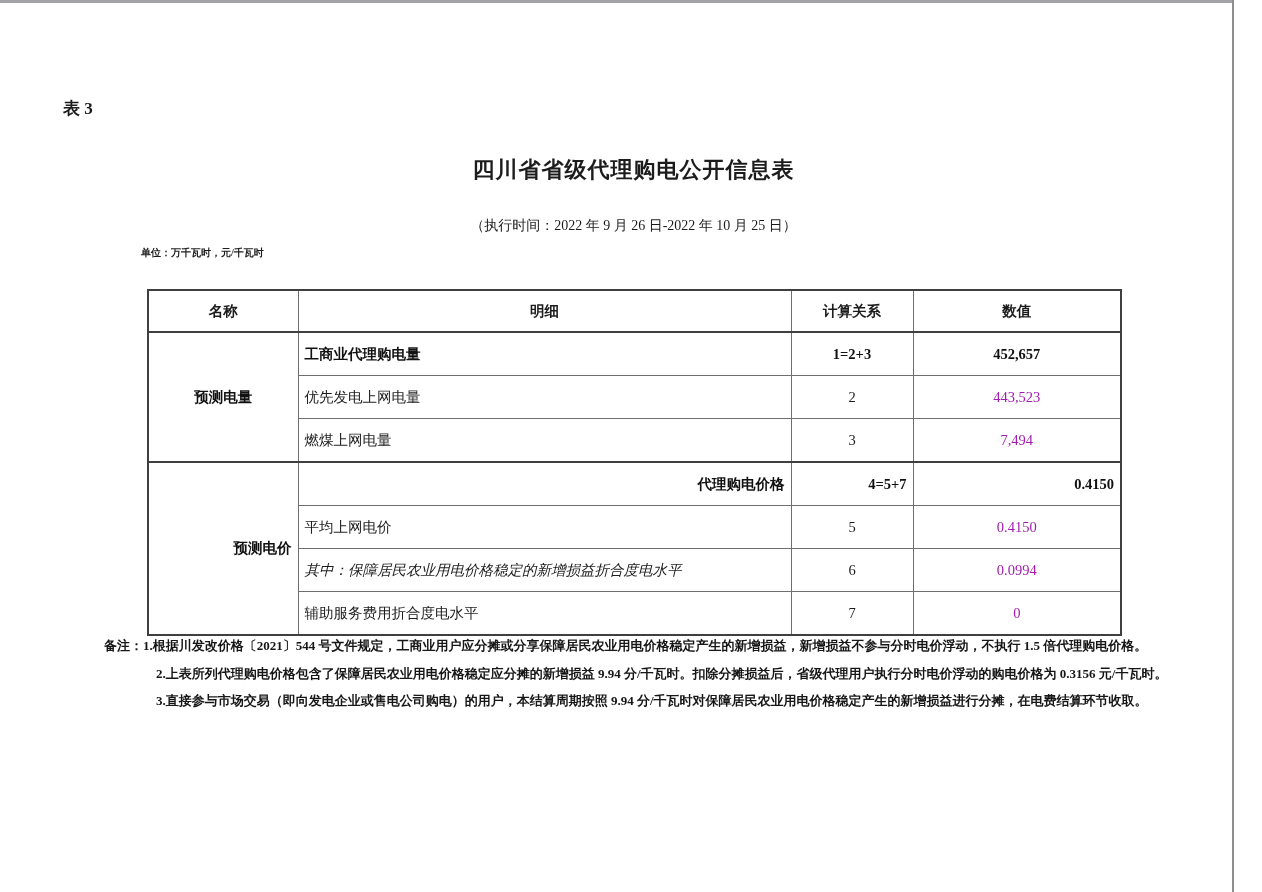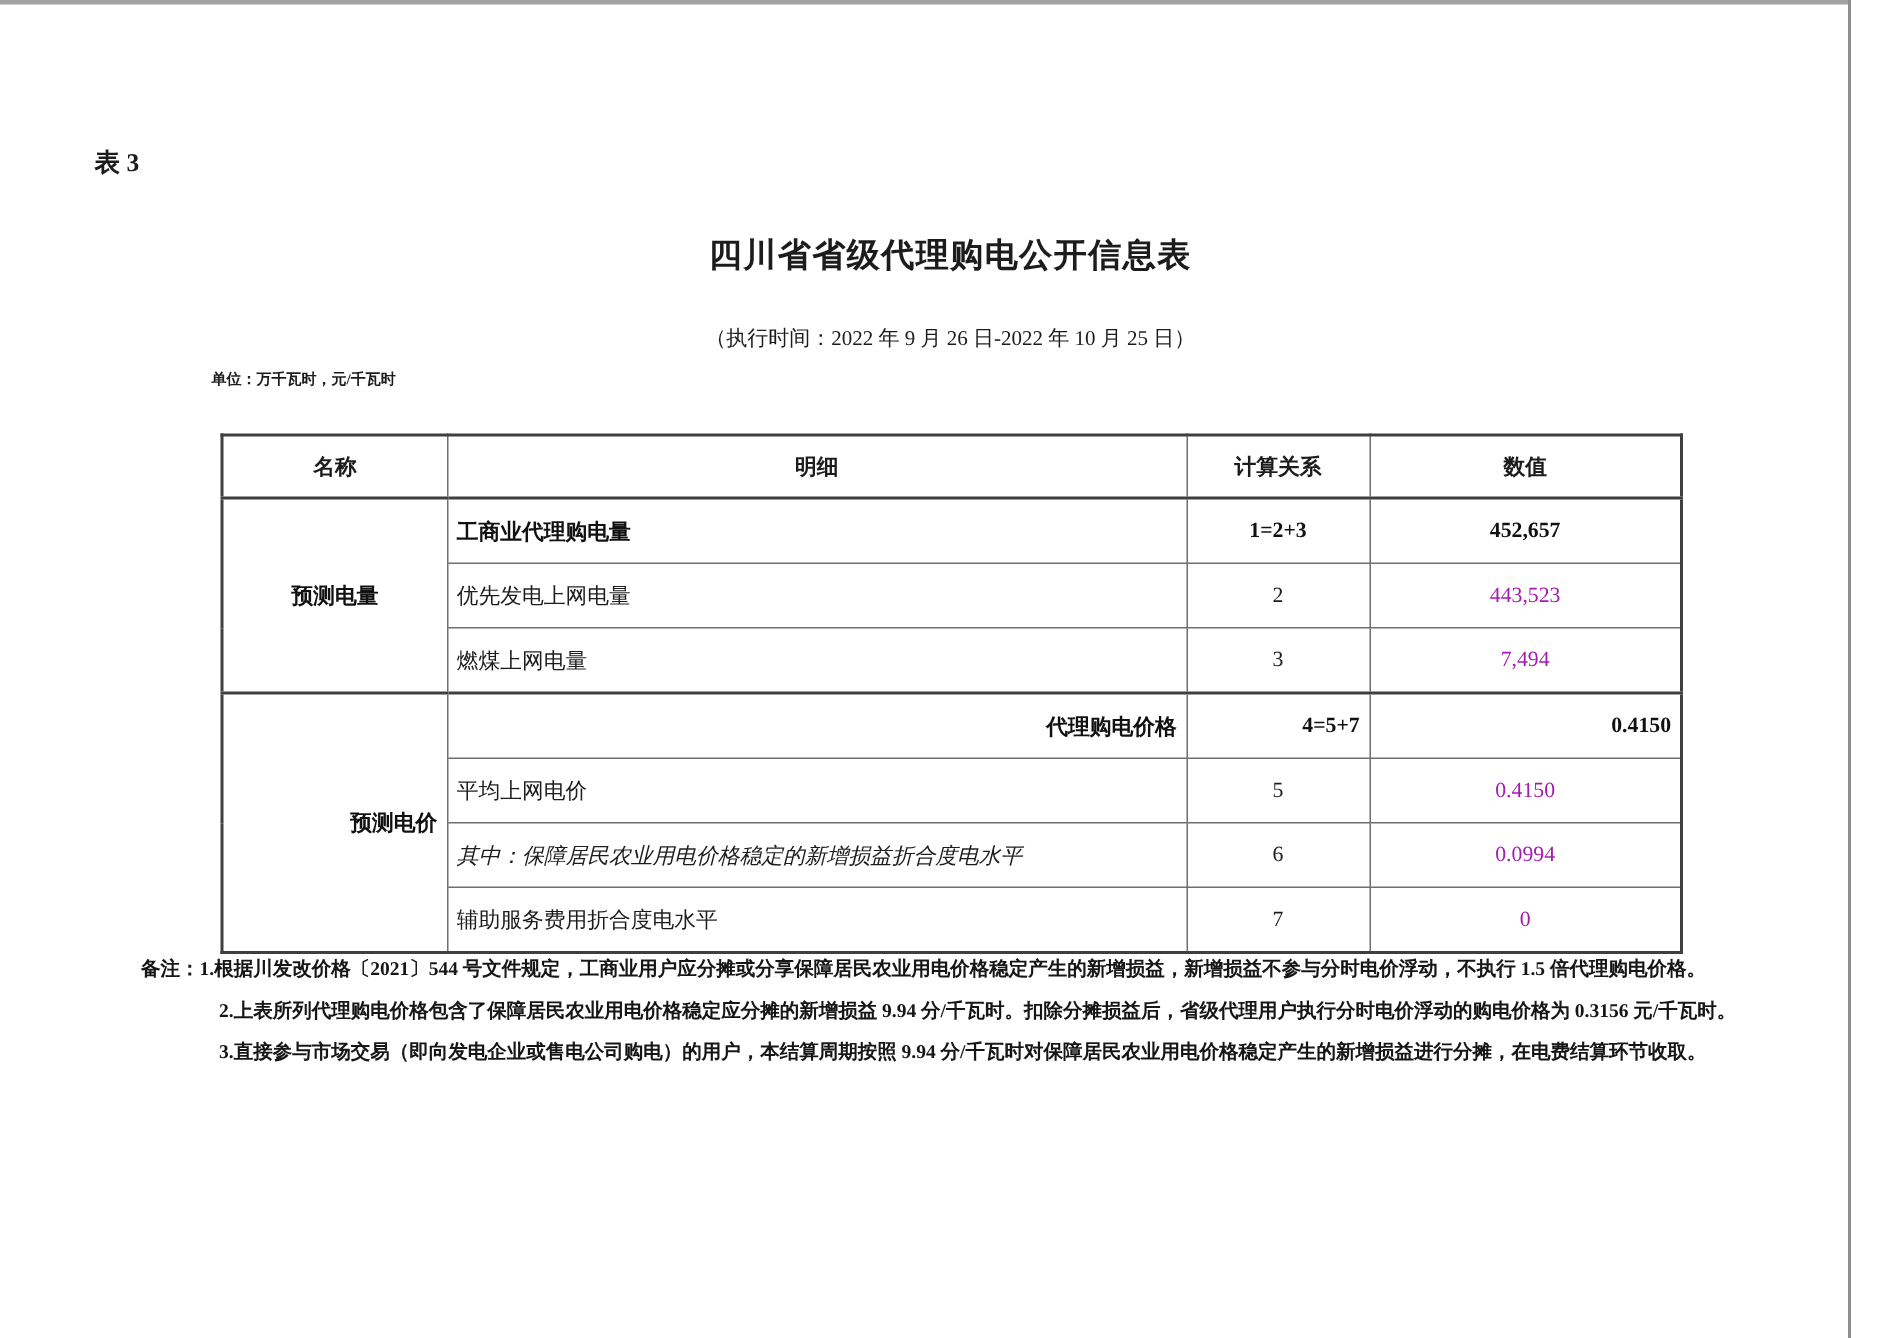--- a/index.html
+++ b/index.html
@@ -38,21 +38,21 @@
   td.detail-cell{text-align:left;}
   td.rel-cell,td.val-cell{text-align:center;}
   td.val-cell{color:#a21caf;border-right:2px solid #3f3f3f;}
   tr.group-start td{border-top:2px solid #3f3f3f;text-align:right;}
   tr.bold-row td{font-weight:bold;color:#111;}
   .ind0{padding-left:9px;}
   .ind1{padding-left:37px;}
   .ind2{padding-left:49px;font-style:italic;}
 
   .notes{
-    position:absolute;left:94px;top:632px;width:1130px;
+    position:absolute;left:104px;top:632px;width:1130px;
     font-size:13px;font-weight:bold;line-height:27.5px;color:#161616;
   }
   .notes .note-line{white-space:nowrap;}
   .notes .note-line.cont{padding-left:52px;}
 </style>
 </head>
 <body>
 
 <div class="page">
   <div class="edge-top"></div>

